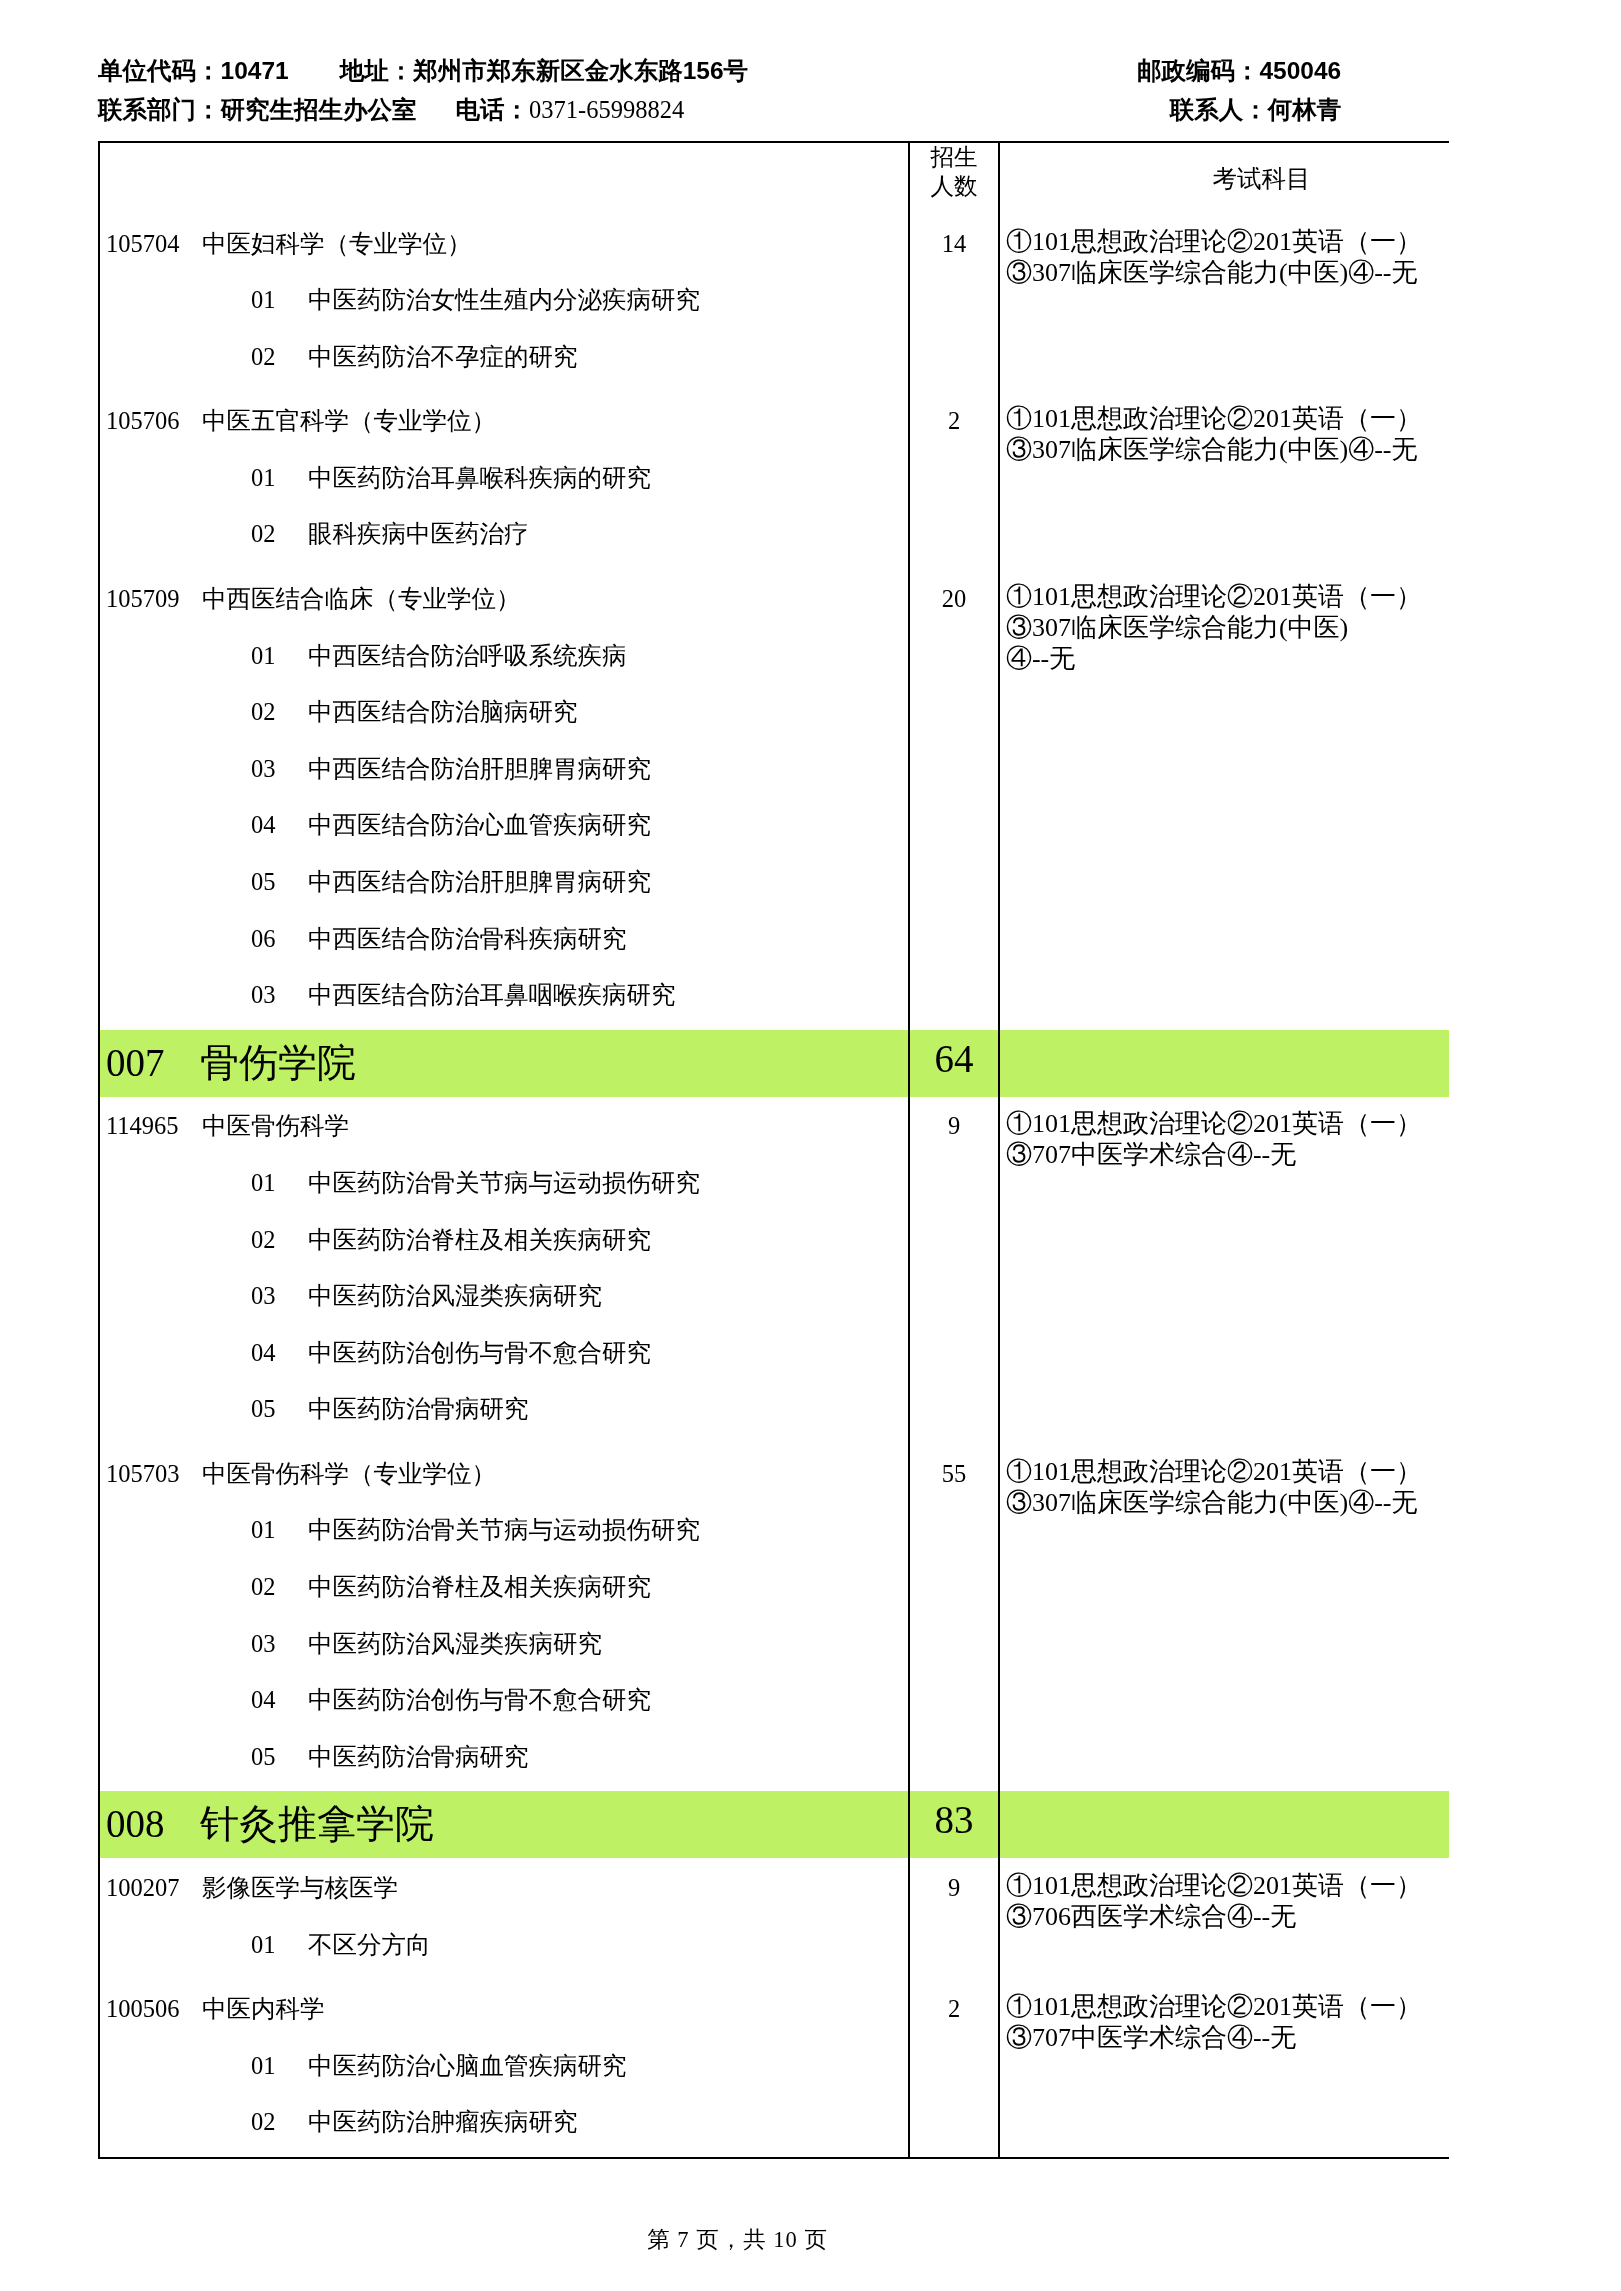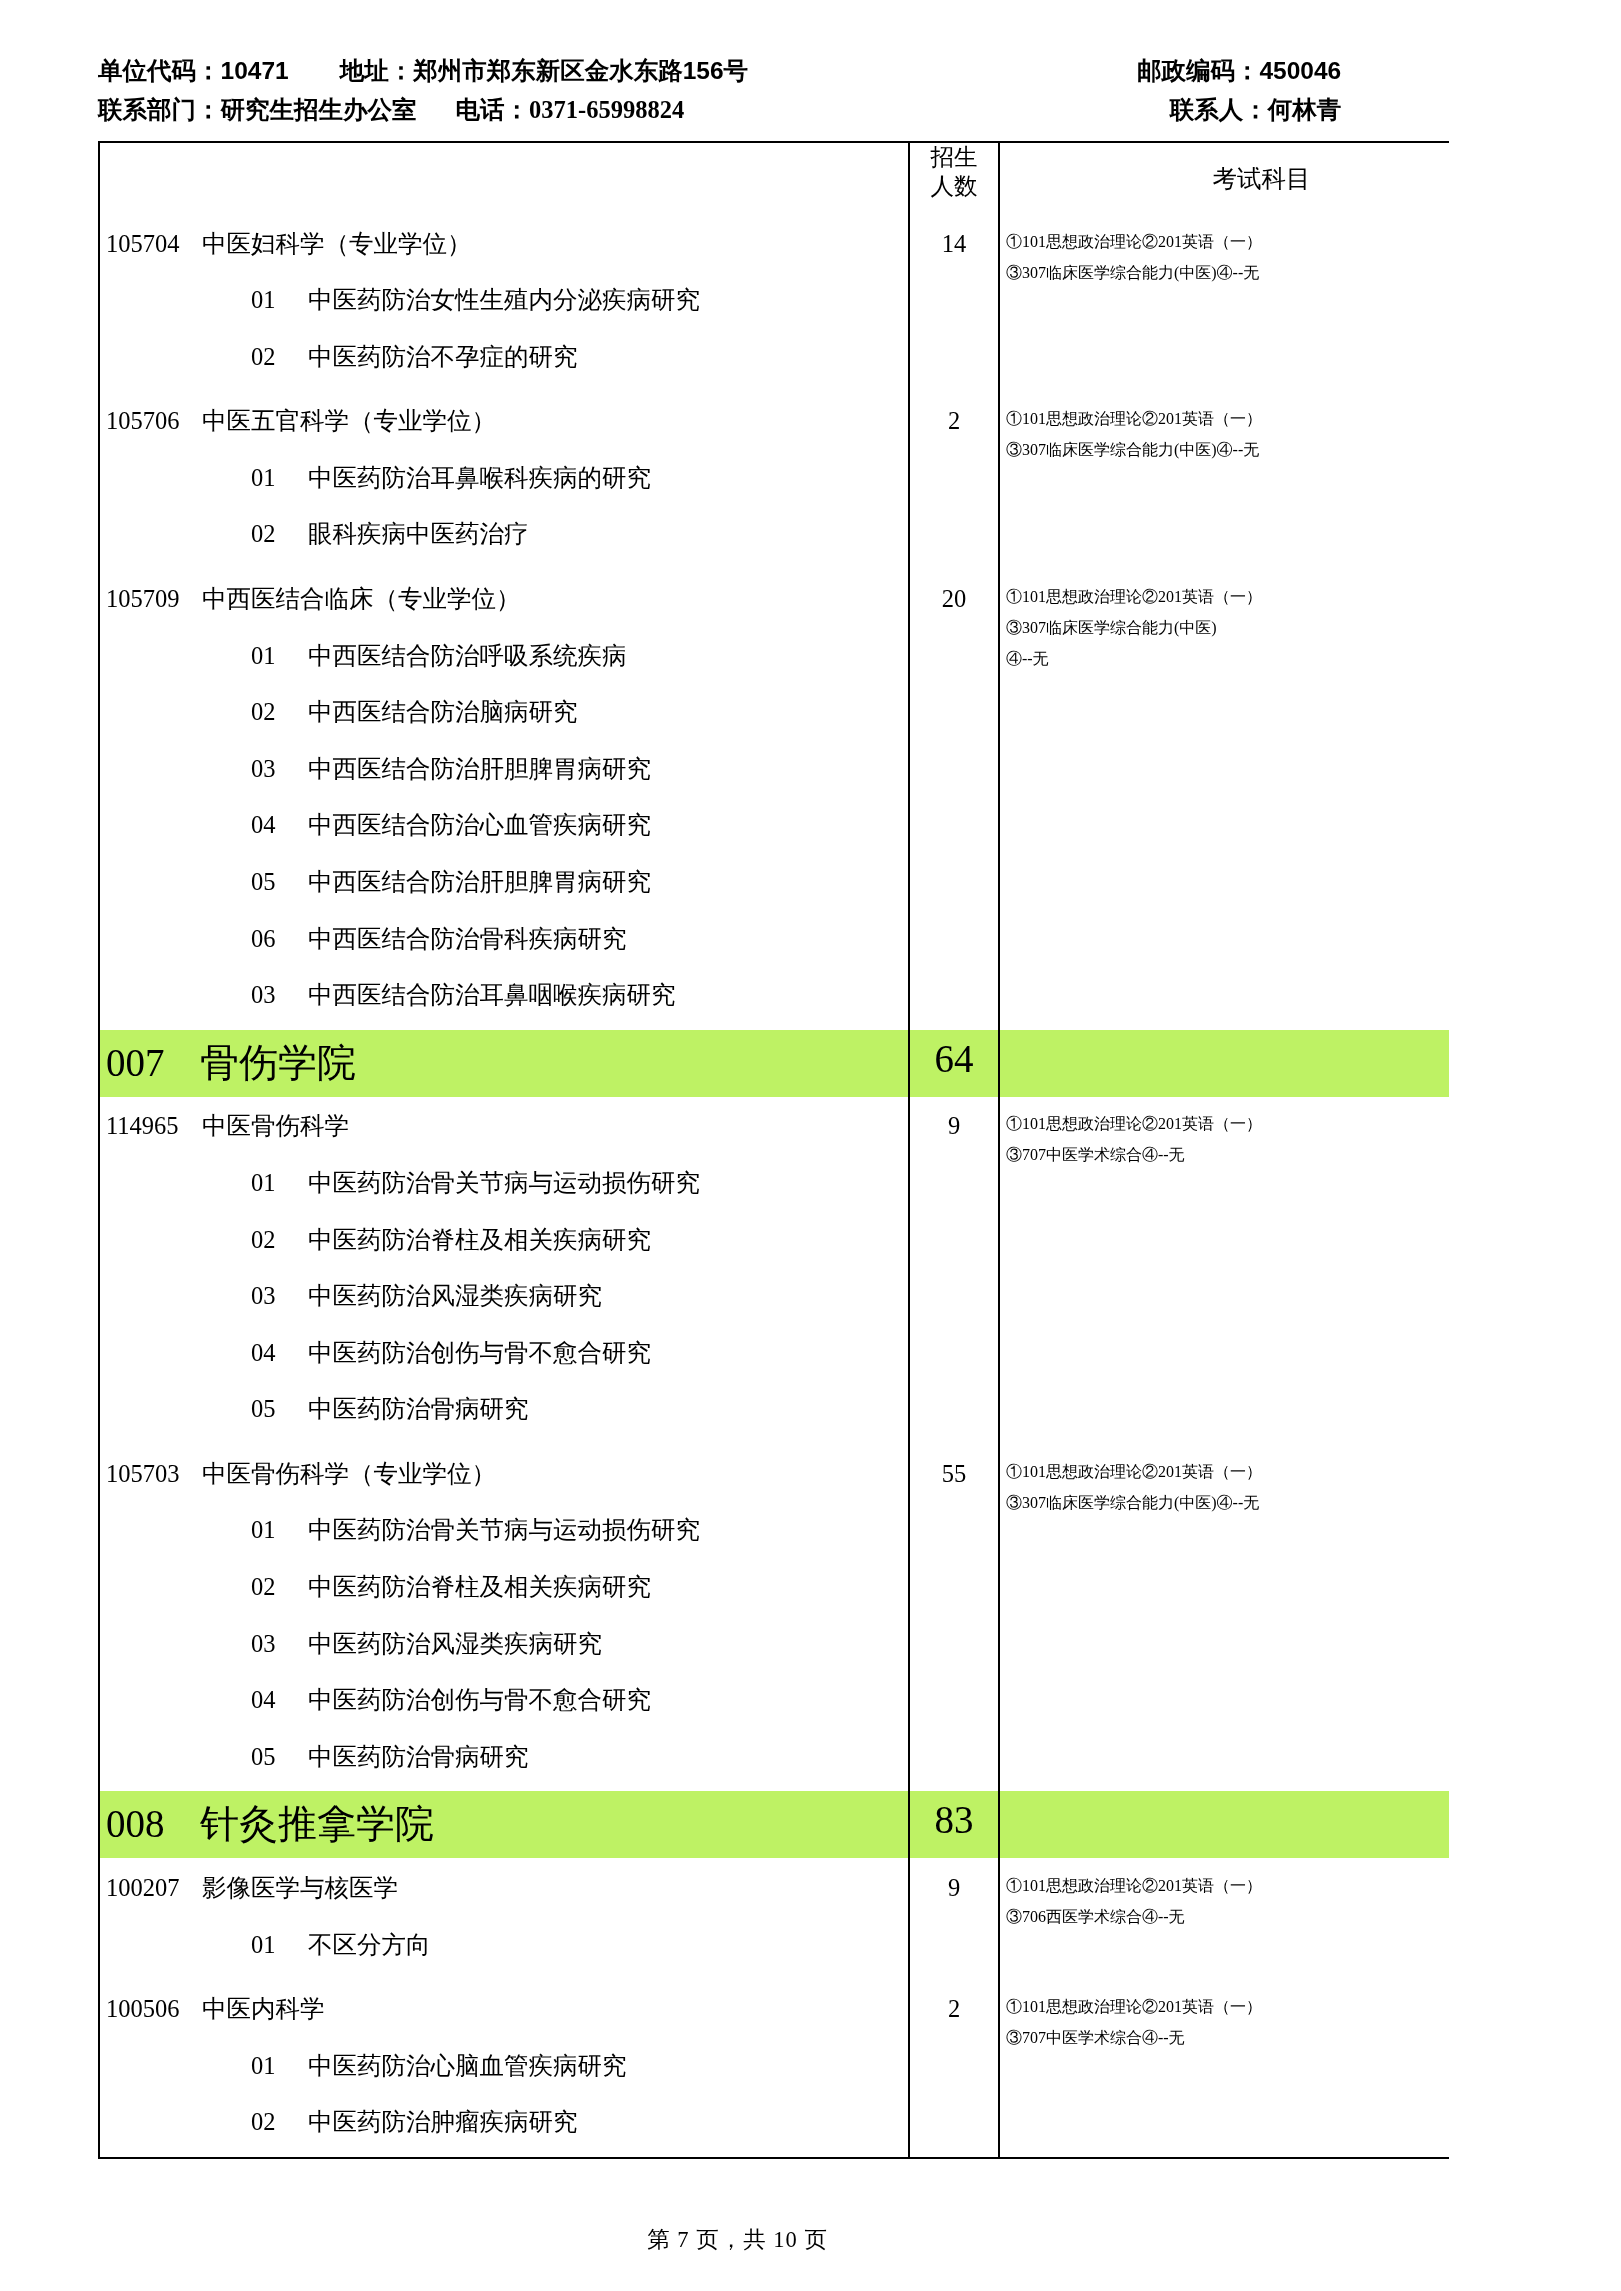--- a/index.html
+++ b/index.html
@@ -42,21 +42,21 @@
     margin-left: auto;
     padding-right: 9.8px;
   }
   .hdr-seg { display: inline-block; }
   .hdr-gap-1 { display: inline-block; width: 51px; }
   .hdr-gap-2 { display: inline-block; width: 39px; }
   .lbl { font-weight: bold; }
   .val { font-weight: bold; }
   .val-serif {
     font-family: "Liberation Serif", "DejaVu Serif", serif;
-    font-weight: bold;
+    font-weight: normal;
     font-size: 24.5px;
   }
   .name-serif {
     font-family: Liberation Serif, serif;
     font-weight: bold;
     font-size: 24.5px;
   }
 
   
   .tbl {
@@ -121,21 +121,21 @@
     width: 57px;
   }
 
   .count-cell {
     text-align: center;
     font-size: 24.5px;
     line-height: 39px;
     padding-top: 9.8px;
   }
   .exam-cell {
-    font-size: 16px;
+    font-size: 26px;
     line-height: 31px;
     padding: 11.8px 3.9px 9.8px 5.9px;
     white-space: nowrap;
   }
   .exam-cell div { white-space: nowrap; }
 
   
   .college-row td {
     background: #bef264;
   }

